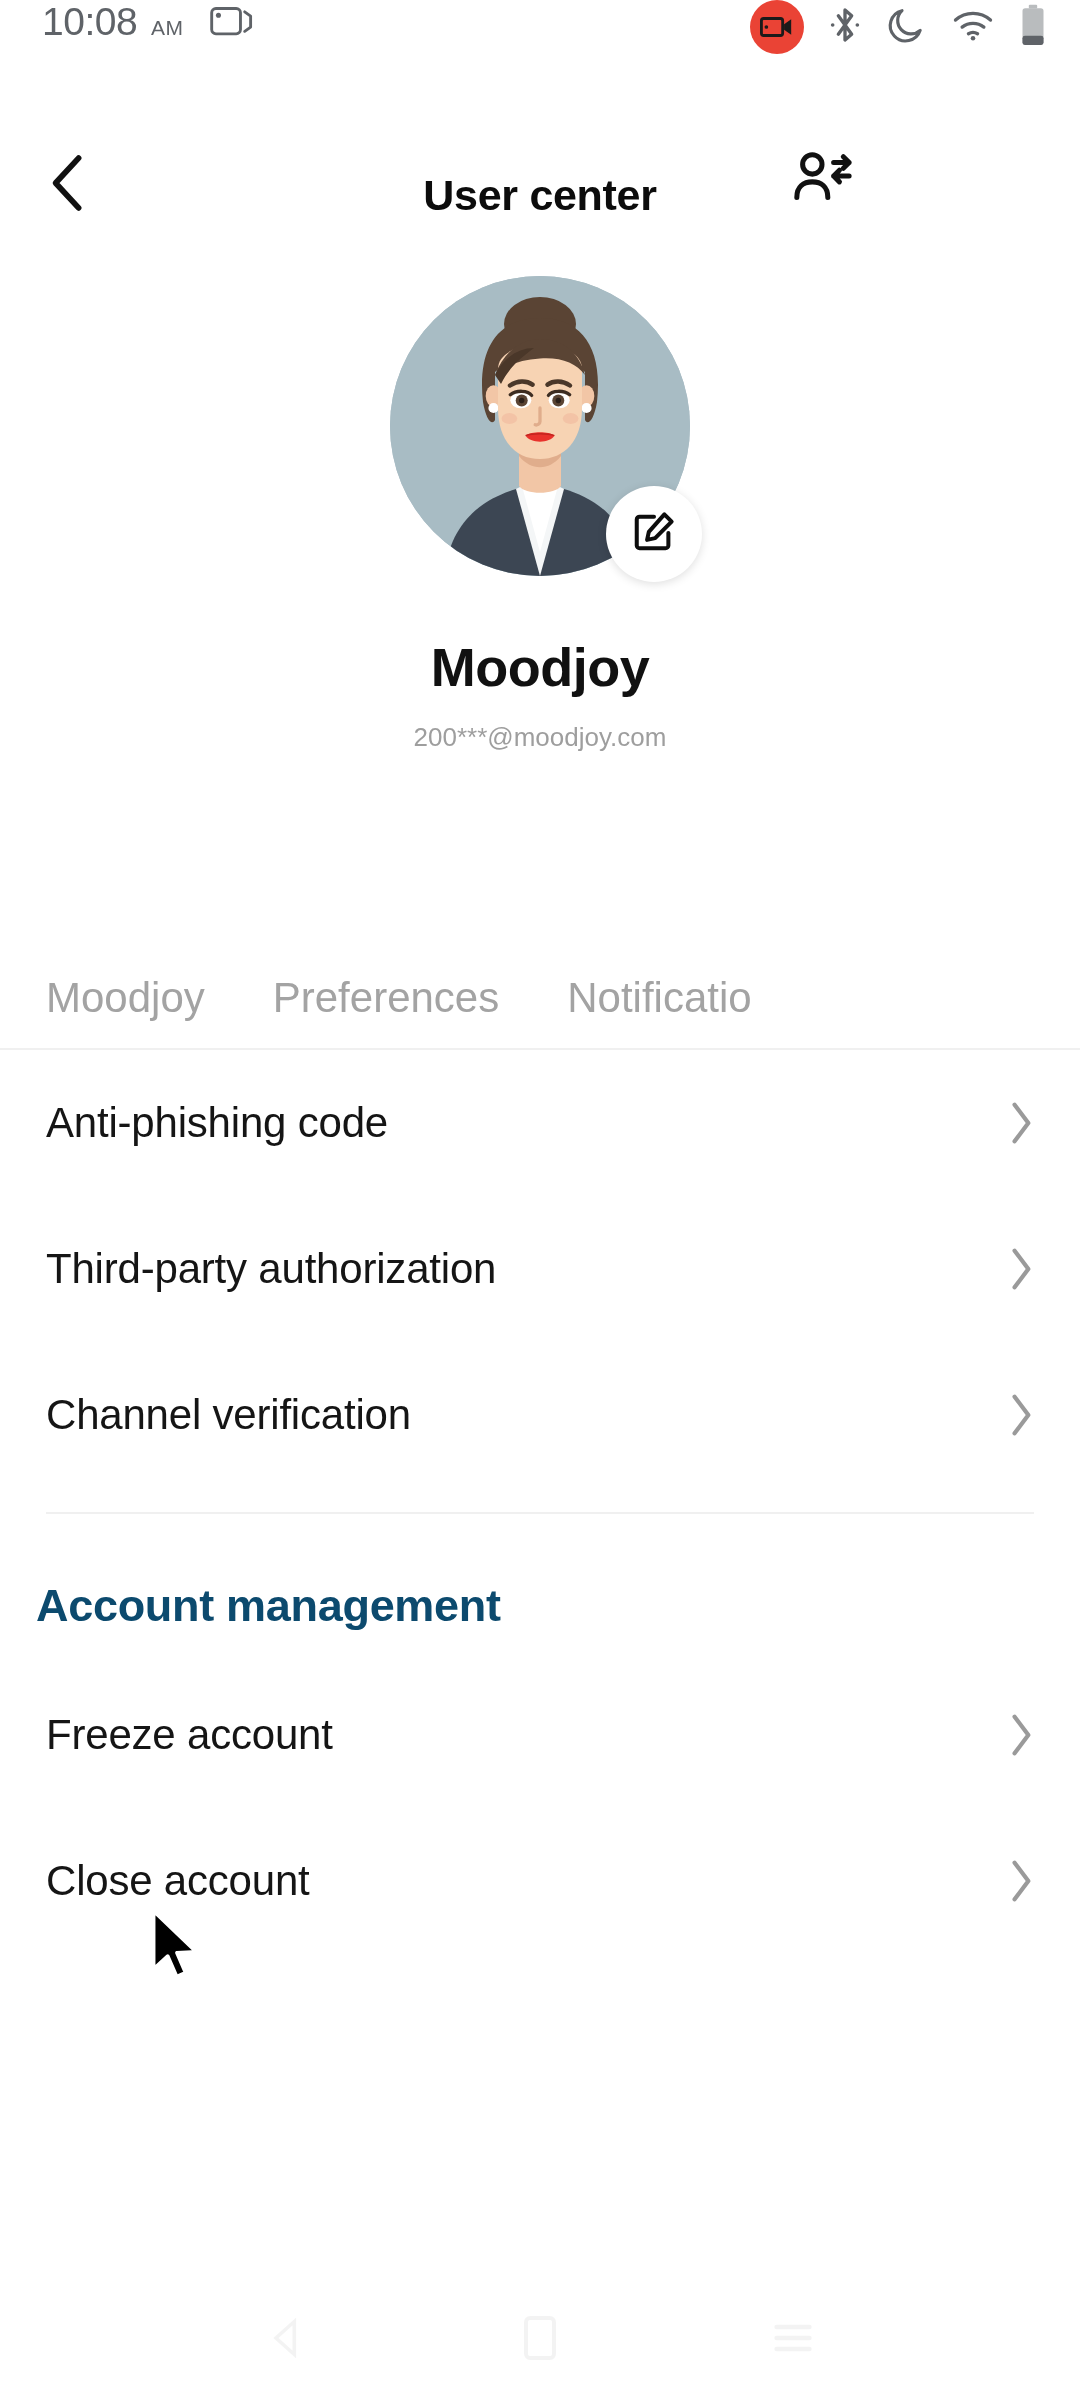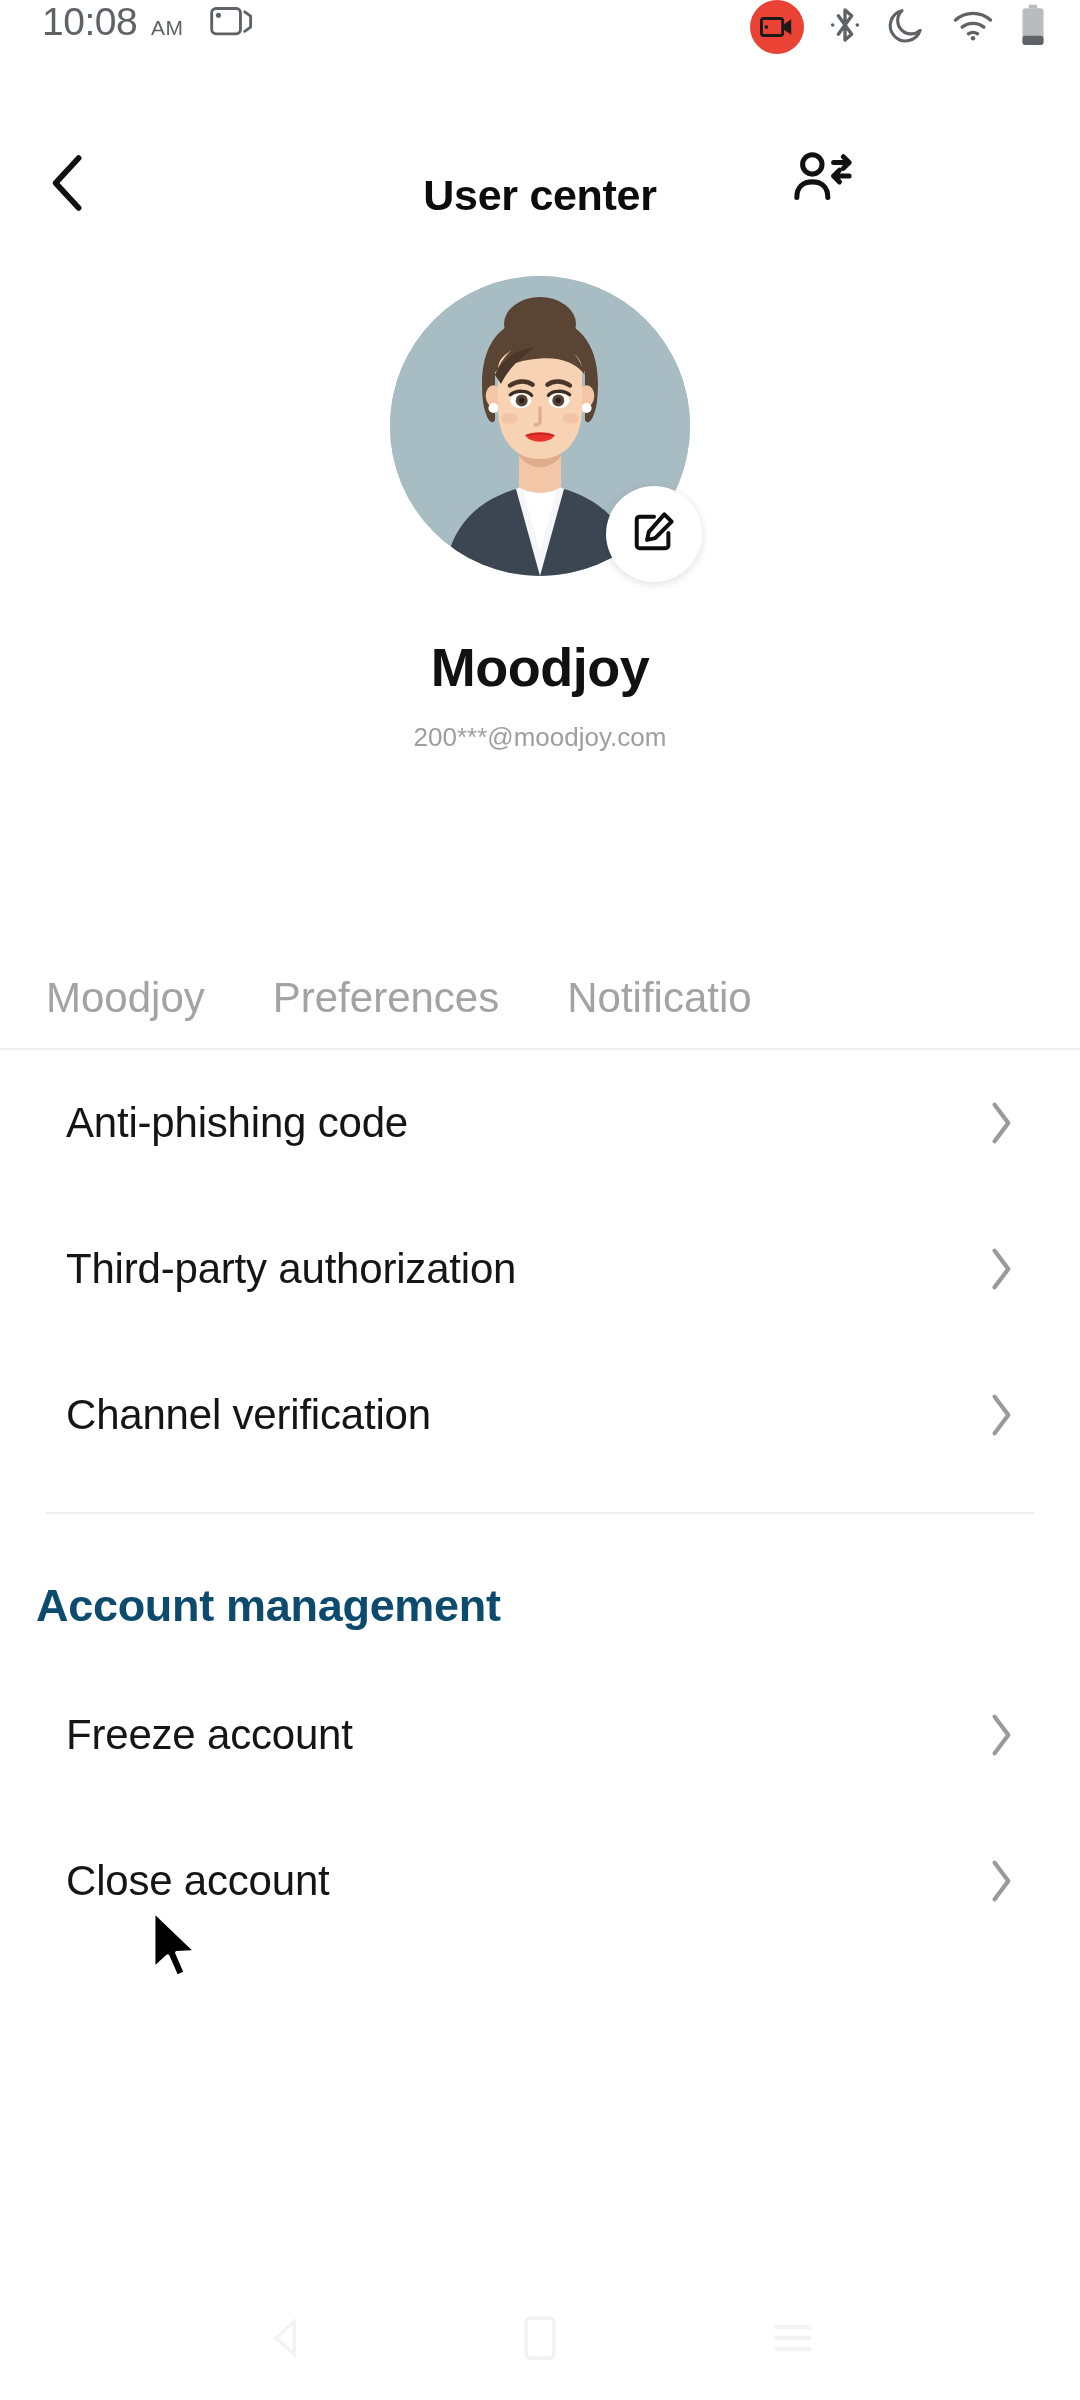--- a/index.html
+++ b/index.html
@@ -78,21 +78,21 @@
   .tab.active { color:#111111; font-weight:700; }
   .tab.active::after {
     content:""; position:absolute; left:0; right:0; bottom:0;
     height:9px; background:#111111; border-radius:1px;
   }
 
   
   .list { position:absolute; top:1050px; left:0; width:1080px; }
   .list-row {
     height:146px; display:flex; align-items:center;
-    padding:0 66px; justify-content:space-between;
+    padding:0 46px; justify-content:space-between;
   }
   .list-label { font-size:42px; color:#151515; font-weight:400; letter-spacing:-0.2px; }
   .chev { color:#9a9a9a; display:flex; align-items:center; }
   .divider { height:2px; background:#f0f0f0; margin:24px 46px 0 46px; }
   .section-title {
     font-size:45px; font-weight:700; color:#0c4a6e;
     padding:66px 46px 30px 36px; letter-spacing:-0.3px;
   }
 
   

